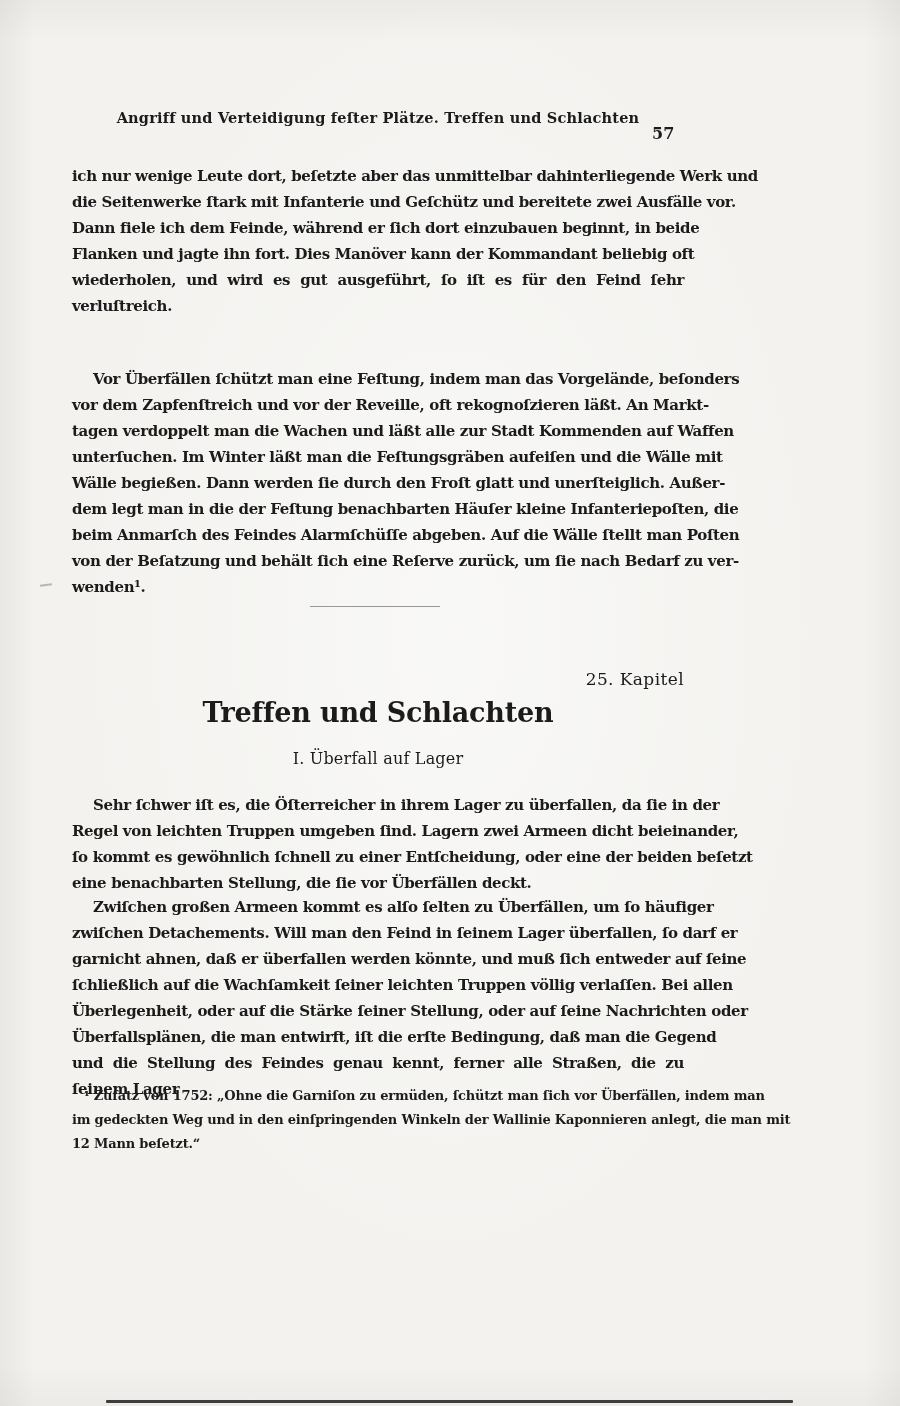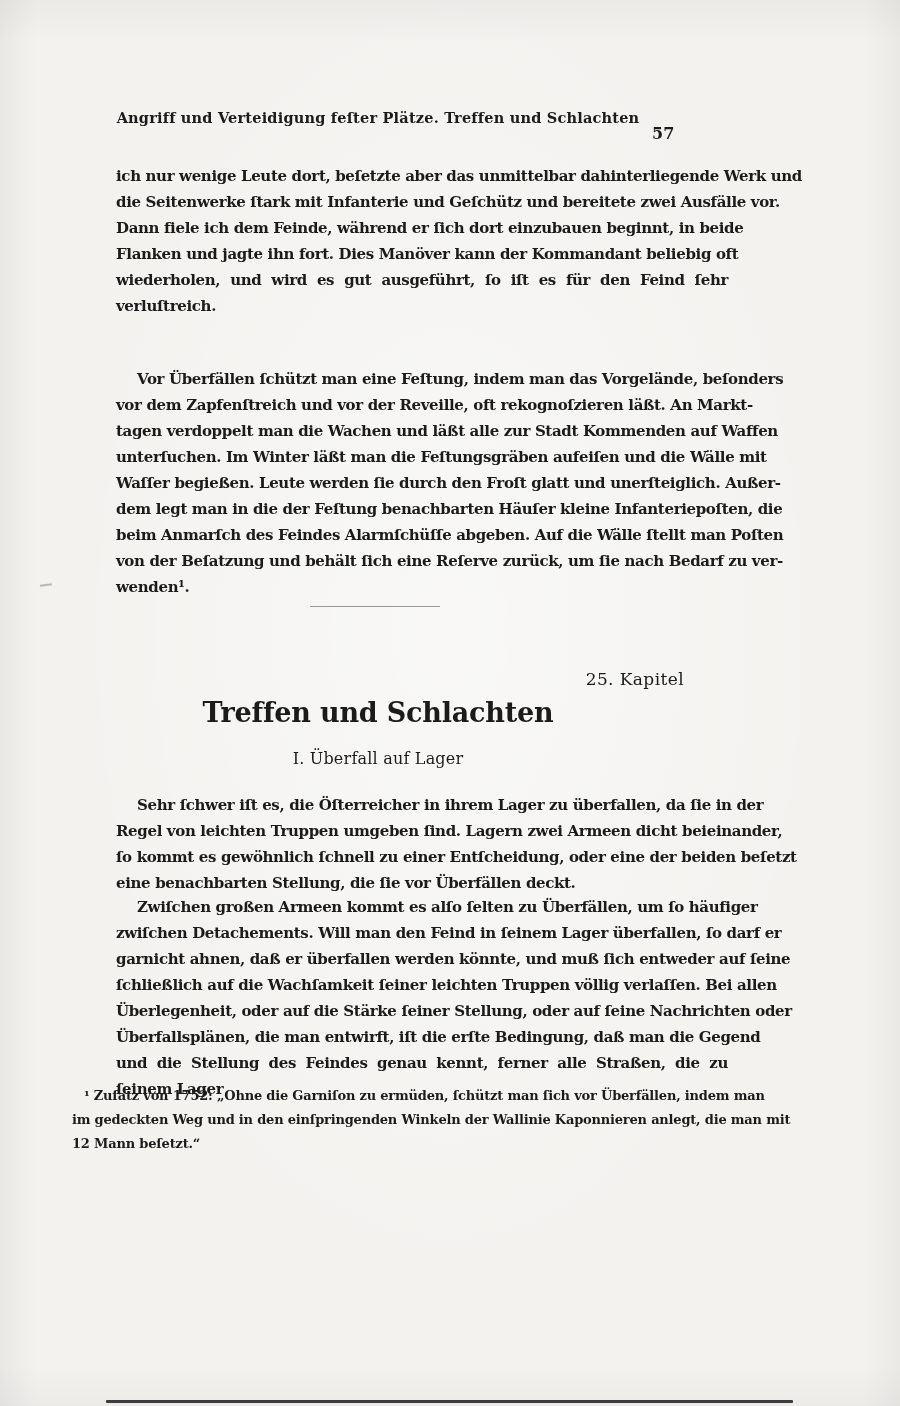--- a/index.html
+++ b/index.html
@@ -22,21 +22,21 @@
     text-align:center;
     font-size:14.5px;font-weight:700;letter-spacing:0.2px;
     line-height:22px;
   }
   #page-number{
     top:124px;left:652px;width:40px;
     font-size:16px;font-weight:700;text-align:left;
     line-height:20px;
   }
   
-  .para{left:72px;width:612px;margin-left:44px;}
+  .para{left:72px;width:612px;}
   .para .line{
     height:26px;line-height:26px;
     font-size:15px;font-weight:700;
     letter-spacing:-0.35px;
     text-align:justify;text-align-last:justify;
     white-space:nowrap;
     overflow:visible;
   }
   .para .line.last{text-align-last:left;white-space:normal;}
   .para .line.indent{text-indent:21px;}
@@ -105,21 +105,21 @@
       <div class="line">Flanken und jagte ihn fort.  Dies Manöver kann der Kommandant beliebig oft</div>
       <div class="line last">wiederholen, und wird es gut ausgeführt, ſo iſt es für den Feind ſehr verluſtreich.</div>
     </div>
 
 
   <div id="paragraph-2" class="abs para">
       <div class="line indent">Vor Überfällen ſchützt man eine Feſtung, indem man das Vorgelände, beſonders</div>
       <div class="line">vor dem Zapfenſtreich und vor der Reveille, oft rekognoſzieren läßt.  An Markt-</div>
       <div class="line">tagen verdoppelt man die Wachen und läßt alle zur Stadt Kommenden auf Waffen</div>
       <div class="line">unterſuchen.  Im Winter läßt man die Feſtungsgräben aufeiſen und die Wälle mit</div>
-      <div class="line">Waſſer begießen.  Leute werden ſie durch den Froſt glatt und unerſteiglich.  Außer-</div>
+      <div class="line">Wälle begießen.  Dann werden ſie durch den Froſt glatt und unerſteiglich.  Außer-</div>
       <div class="line">dem legt man in die der Feſtung benachbarten Häuſer kleine Infanteriepoſten, die</div>
       <div class="line">beim Anmarſch des Feindes Alarmſchüſſe abgeben.  Auf die Wälle ſtellt man Poſten</div>
       <div class="line">von der Beſatzung und behält ſich eine Reſerve zurück, um ſie nach Bedarf zu ver-</div>
       <div class="line last">wenden¹.</div>
     </div>
 
   <div id="divider" class="abs"></div>
 
   <div id="chapter-kicker" class="abs">25. Kapitel</div>
 

